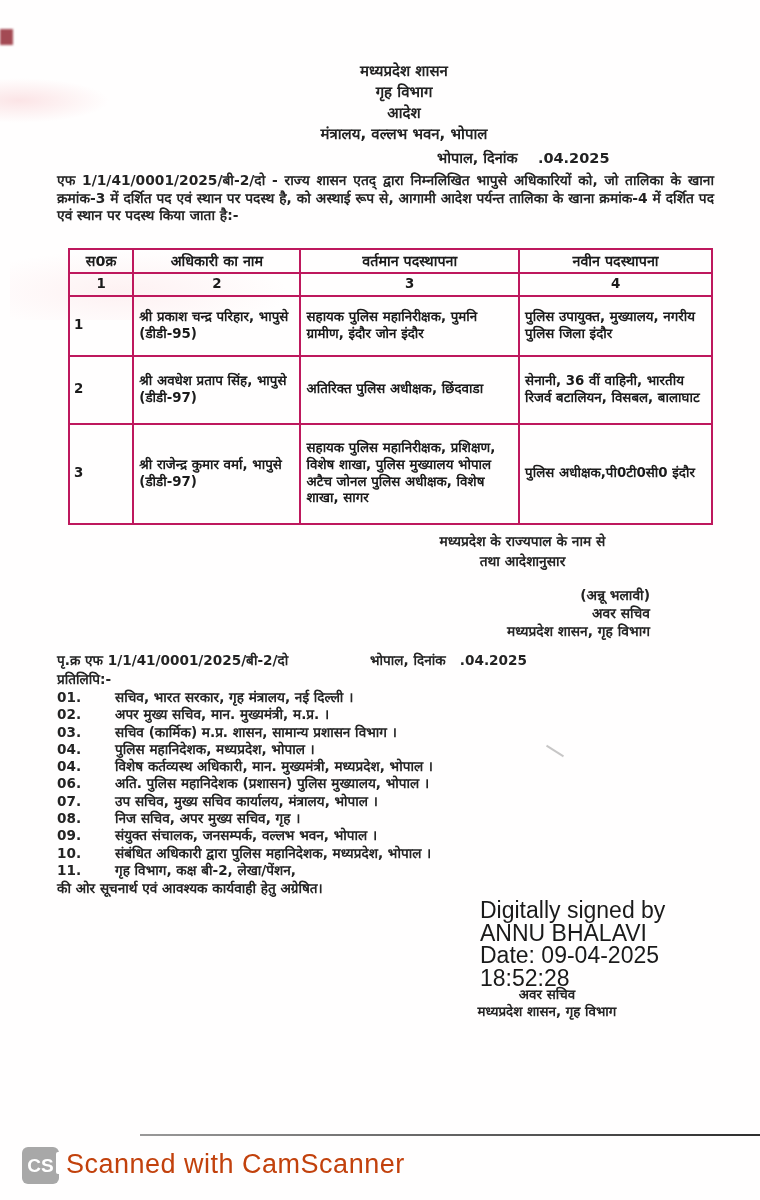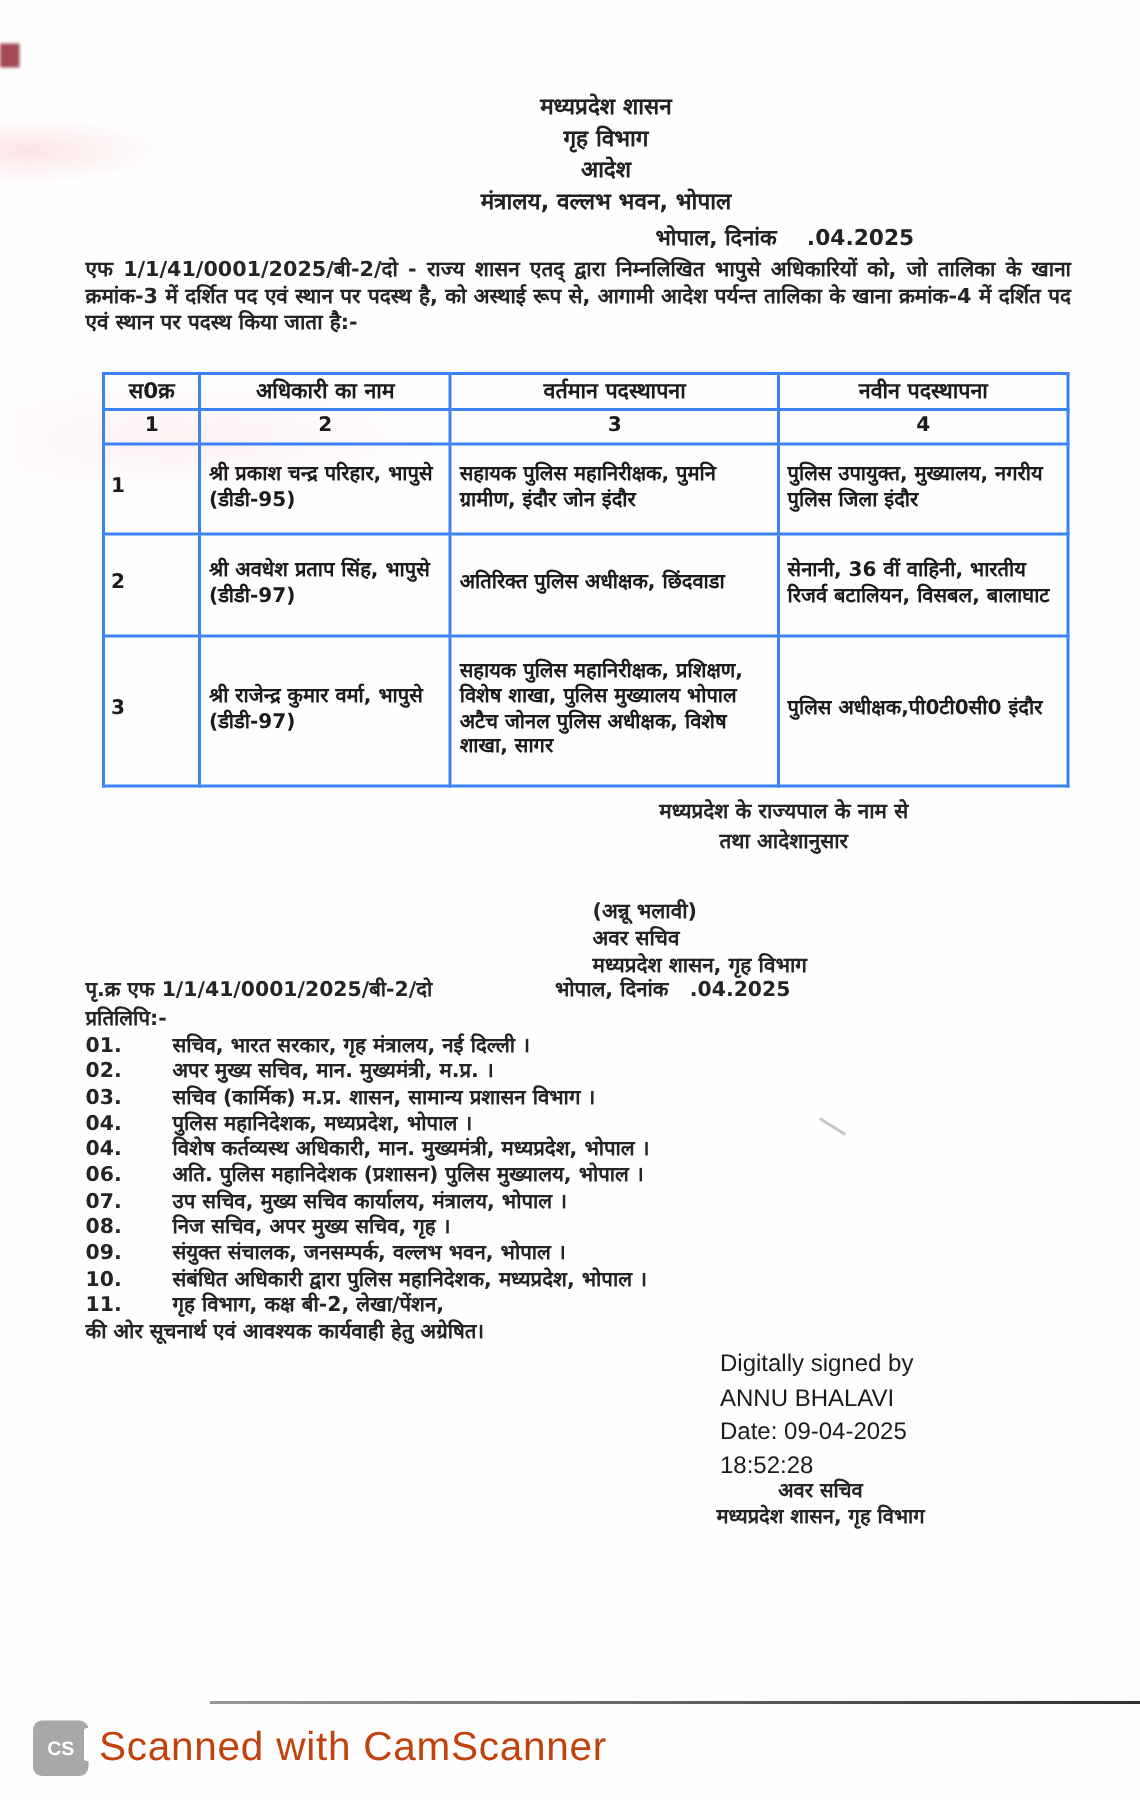--- a/index.html
+++ b/index.html
@@ -26,61 +26,61 @@
 
   
   .order-para { position:absolute; top:172px; left:57px; width:657px; font-size:13.8px;
                 font-weight:600; line-height:17.6px; text-align:justify; color:#242424; }
 
   
   .order-table { position:absolute; top:248px; left:68px; width:645px;
                  border-collapse:collapse; table-layout:fixed; }
   .order-table col.c1 { width:10%; } .order-table col.c2 { width:26%; }
   .order-table col.c3 { width:34%; } .order-table col.c4 { width:30%; }
-  .order-table th, .order-table td { border:2px solid #3b82f6; font-size:13.4px;
+  .order-table th, .order-table td { border:2px solid #be185d; font-size:13.4px;
                  line-height:16.6px; color:#1b1b1b; padding:2px 5px; }
   .order-table th { font-size:14.3px; font-weight:bold; text-align:center; height:24px; }
   .num-row td { font-weight:bold; text-align:center; height:20px; }
   .body-row td { font-weight:600; vertical-align:middle; }
   .body-row .sno { text-align:left; padding-left:4px; }
   .row-1 { height:60px; } .row-2 { height:68px; } .row-3 { height:100px; }
 
   
   .authority-block { position:absolute; top:531px; left:395px; width:255px;
                      text-align:center; font-size:13.8px; font-weight:600;
                      line-height:20px; color:#242424; }
   .signatory-block { position:absolute; top:586px; left:395px; width:255px;
-                     text-align:left; font-size:13.8px; font-weight:600;
-                     line-height:18px; color:#242424;margin-top:13px; }
+                     text-align:right; font-size:13.8px; font-weight:600;
+                     line-height:18px; color:#242424; }
 
   
   .endorsement { position:absolute; top:652px; left:57px; width:620px;
                  font-size:13.6px; font-weight:600; line-height:17.3px; color:#242424; }
   .ref-line { position:relative; height:19px; }
   .ref-line .place { position:absolute; left:313px; top:0; white-space:pre; }
   .copy-label { height:18px; }
   .dist-item { display:flex; }
   .dist-item .no { width:58px; flex:0 0 58px; }
   .dist-item .txt { flex:1; }
   .closing-line { margin-top:1px; }
 
   
   .digital-sig { position:absolute; top:899px; left:480px; width:240px;
                  font-family:"Liberation Sans","DejaVu Sans",sans-serif;
-                 font-size:16px; font-weight:500; line-height:22.5px; color:#1a1a1a; }
+                 font-size:23px; font-weight:500; line-height:22.5px; color:#1a1a1a; }
   .digital-sig-hi { position:absolute; top:986px; left:447px; width:200px;
                     text-align:center; font-size:13.4px; font-weight:600;
                     line-height:17px; color:#242424; }
 
   
   .footer-line { position:absolute; top:1134px; left:140px; right:0; height:2px;
                  background:linear-gradient(to right, rgba(70,70,70,.55), #2e2e2e); }
   .cs-badge { position:absolute; top:1147px; left:22px; width:37px; height:37px;
               background:#a8a8a8; border-radius:6px; display:flex; align-items:center;
-              justify-content:center; color:#ffffff; font-weight:bold; font-size:13px;
+              justify-content:center; color:#ffffff; font-weight:bold; font-size:19px;
               font-family:"Liberation Sans",sans-serif; }
   .cs-badge::after { content:""; position:absolute; right:-3px; top:5px; width:6px;
               height:22px; background:#ffffff; border-radius:2px; }
   .footer-text { position:absolute; top:1149px; left:66px; font-size:27px;
               color:#c2410c; font-family:"Liberation Sans",sans-serif; letter-spacing:.5px; }
 </style>
 </head>
 <body>
 
 <div class="page">

